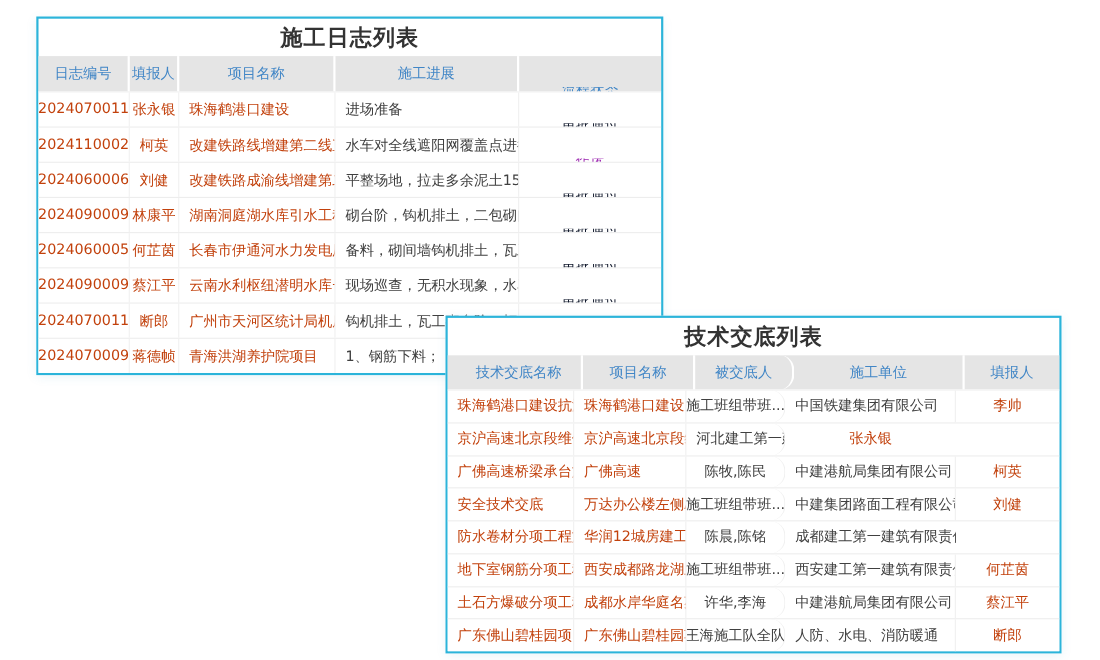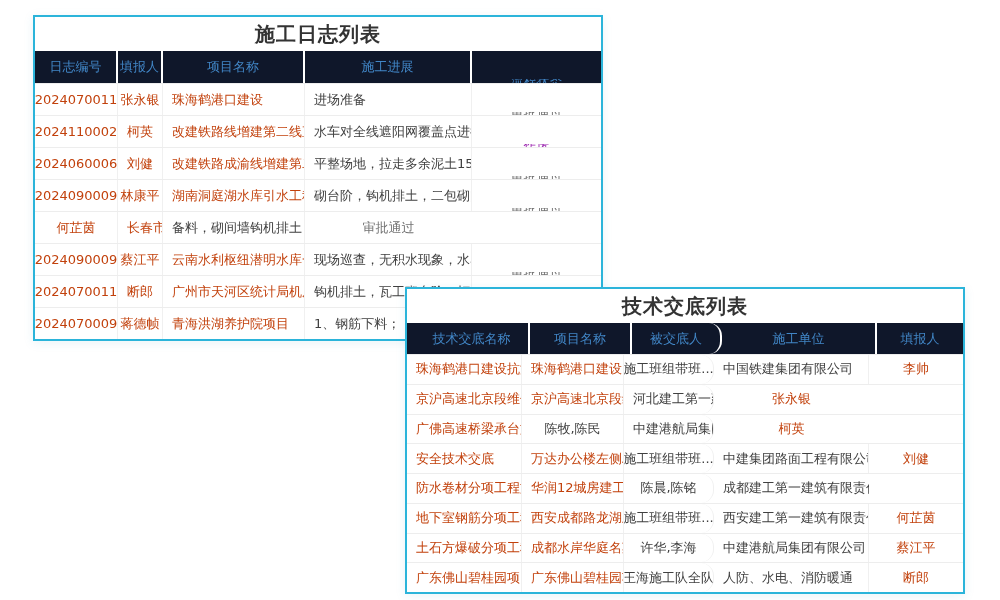--- a/index.html
+++ b/index.html
@@ -5,21 +5,21 @@
   * { margin:0; padding:0; box-sizing:border-box; }
   html,body { width:1000px; height:600px; background:#ffffff; overflow:hidden;
     font-family:"DejaVu Sans","Liberation Sans",sans-serif; }
   .canvas { position:relative; width:1000px; height:600px; background:#fff; }
 
   .panel { position:absolute; background:#fff; border:2px solid #2bb4da;
     box-shadow:0 2px 10px rgba(40,150,190,0.10); }
   .panel-title { height:34px; line-height:34px; text-align:center;
     font-size:20px; font-weight:bold; color:#333333; letter-spacing:1px; }
 
-  .thead { display:flex; background:#0f172a; }
+  .thead { display:flex; background:#e5e5e5; }
   .thead .cell { color:#4186c6; font-size:13px; border-right:2px solid #ffffff; }
   .thead .cell:last-child { border-right:none; }
 
   .trow { display:flex; border-top:1px solid #ededed; background:#fff; }
   .trow .cell { border-right:1px solid #f0f0f0; }
   .trow .cell:last-child { border-right:none; }
 
   .cell { display:flex; align-items:center; overflow:hidden; white-space:nowrap;
     font-size:13px; color:#404040; padding:0 9px; }
   .cell.c-center { justify-content:center; padding:0 4px; }
@@ -39,21 +39,21 @@
   
   #disc-panel { left:405px; top:287px; width:560px; }
   #disc-panel .thead { height:31px;padding-left:8px; }
   #disc-panel .trow { height:29.75px; }
   #disc-panel .cell:nth-child(1) { width:115px; }
   #disc-panel .cell:nth-child(2) { width:102px; }
   #disc-panel .cell:nth-child(3) { width:90px;border-radius:13px; }
   #disc-panel .cell:nth-child(4) { width:155px; }
   #disc-panel .cell:nth-child(5) { flex:1; }
 
-  .status-approved   { color:#737373; }
+  .status-approved   { color:#0f172a; }
   .status-voided     { color:#9c27b0; }
   .status-unsubmitted{ color:#4966e0; }
 </style>
 </head>
 <body>
 
 <div class="canvas">
 
   <section class="panel" id="log-panel">
     <div class="panel-title">施工日志列表</div>
@@ -87,20 +87,21 @@
           <div class="cell c-center status-approved">审批通过</div>
         </div>
         <div class="trow">
           <div class="cell link c-center">2024090009</div>
           <div class="cell link c-center">林康平</div>
           <div class="cell link">湖南洞庭湖水库引水工程...</div>
           <div class="cell">砌台阶，钩机排土，二包砌间...</div>
           <div class="cell c-center status-approved">审批通过</div>
         </div>
         <div class="trow">
+          <div class="cell link c-center">2024060005</div>
           <div class="cell link c-center">何芷茵</div>
           <div class="cell link">长春市伊通河水力发电厂...</div>
           <div class="cell">备料，砌间墙钩机排土，瓦工...</div>
           <div class="cell c-center status-approved">审批通过</div>
         </div>
         <div class="trow">
           <div class="cell link c-center">2024090009</div>
           <div class="cell link c-center">蔡江平</div>
           <div class="cell link">云南水利枢纽潜明水库一...</div>
           <div class="cell">现场巡查，无积水现象，水马...</div>
@@ -141,20 +142,21 @@
           <div class="cell link c-center">李帅</div>
         </div>
         <div class="trow">
           <div class="cell link">京沪高速北京段维修...</div>
           <div class="cell link">京沪高速北京段维修</div>
           <div class="cell">河北建工第一建筑有限责任公司</div>
           <div class="cell link c-center">张永银</div>
         </div>
         <div class="trow">
           <div class="cell link">广佛高速桥梁承台施...</div>
+          <div class="cell link">广佛高速</div>
           <div class="cell c-center">陈牧,陈民</div>
           <div class="cell">中建港航局集团有限公司</div>
           <div class="cell link c-center">柯英</div>
         </div>
         <div class="trow">
           <div class="cell link">安全技术交底</div>
           <div class="cell link">万达办公楼左侧A...</div>
           <div class="cell c-center">施工班组带班...</div>
           <div class="cell">中建集团路面工程有限公司</div>
           <div class="cell link c-center">刘健</div>

